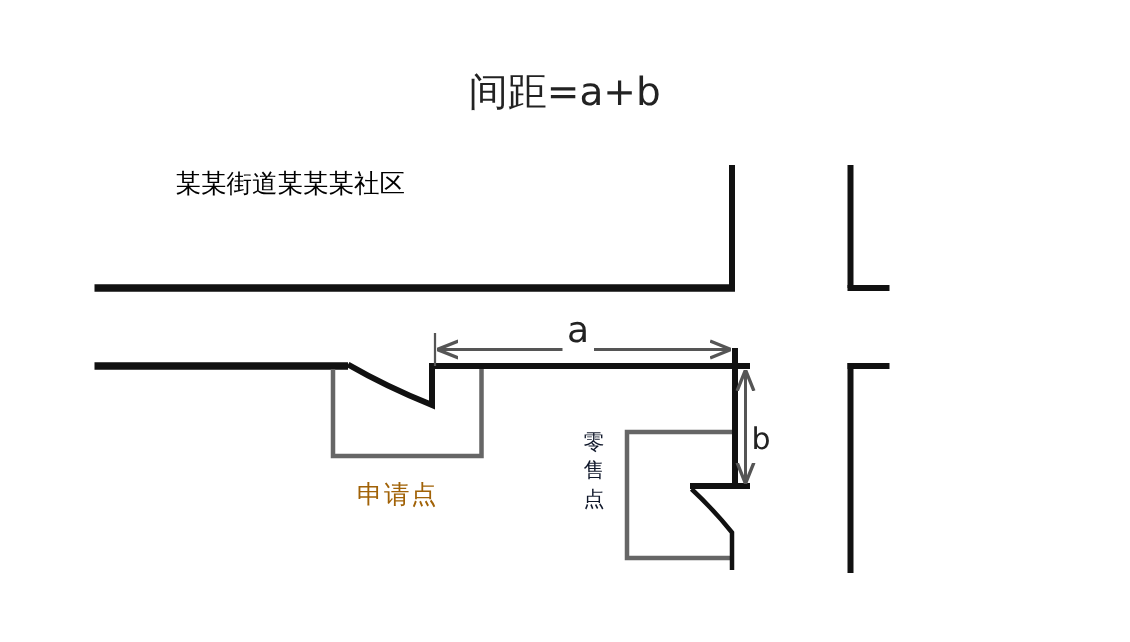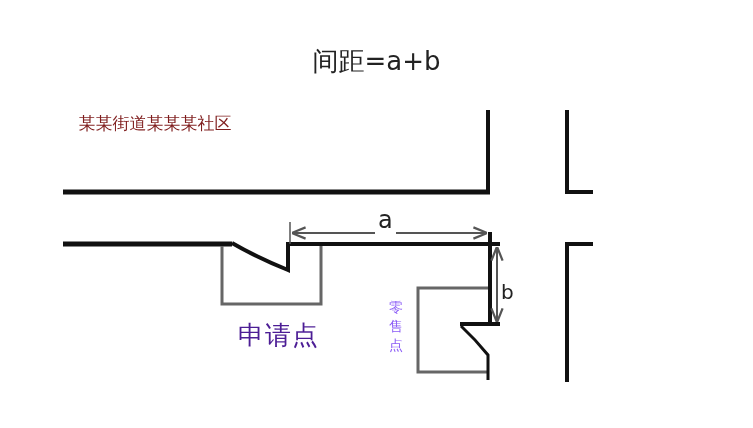--- a/index.html
+++ b/index.html
@@ -1,22 +1,22 @@
 <!DOCTYPE html>
 <html><head>
 <meta charset="utf-8">
 <style>
   html, body { margin: 0; padding: 0; background: #ffffff; }
   body { width: 753px; height: 428px; position: relative; overflow: hidden; font-family: "DejaVu Sans", sans-serif; }
   #stage { position: absolute; left: 0; top: 0; width: 753px; height: 396px; }
   .lbl { position: absolute; color: #222; white-space: nowrap; }
   .title { left: 0; width: 753px; text-align: center; top: 44px; font-size: 26px; color: #222; }
-  .community { left: 40px; width: 230px; text-align: center; top: 112px; font-size: 17px; line-height: 22px; color: #7f1d1d; }
-  .apply { left: 238px; top: 318px; font-size: 26px; color: #4c1d95; letter-spacing: 1px; }
-  .retail { left: 388px; top: 298px; font-size: 14px; line-height: 19px; width: 16px; color: #8b5cf6; white-space: normal; text-align: center; }
+  .community { left: 40px; width: 230px; text-align: right; top: 112px; font-size: 17px; line-height: 22px; color: #000000; }
+  .apply { left: 238px; top: 318px; font-size: 17px; color: #a16207; letter-spacing: 1px; }
+  .retail { left: 388px; top: 286px; font-size: 14px; line-height: 19px; width: 16px; color: #0f172a; white-space: normal; text-align: center; }
   .dim-a { left: 375px; top: 206px; font-size: 24px; color: #222; background: #fff; padding: 0 3px; }
   .dim-b { left: 501px; top: 280px; font-size: 20px; color: #222; }
 </style>
 </head>
 <body>
 
 <div id="stage">
   <svg width="753" height="428" viewBox="0 0 753 428">
     <defs>
       <marker id="arr" viewBox="0 0 10 10" refX="9" refY="5" markerWidth="7" markerHeight="7" orient="auto-start-reverse">

